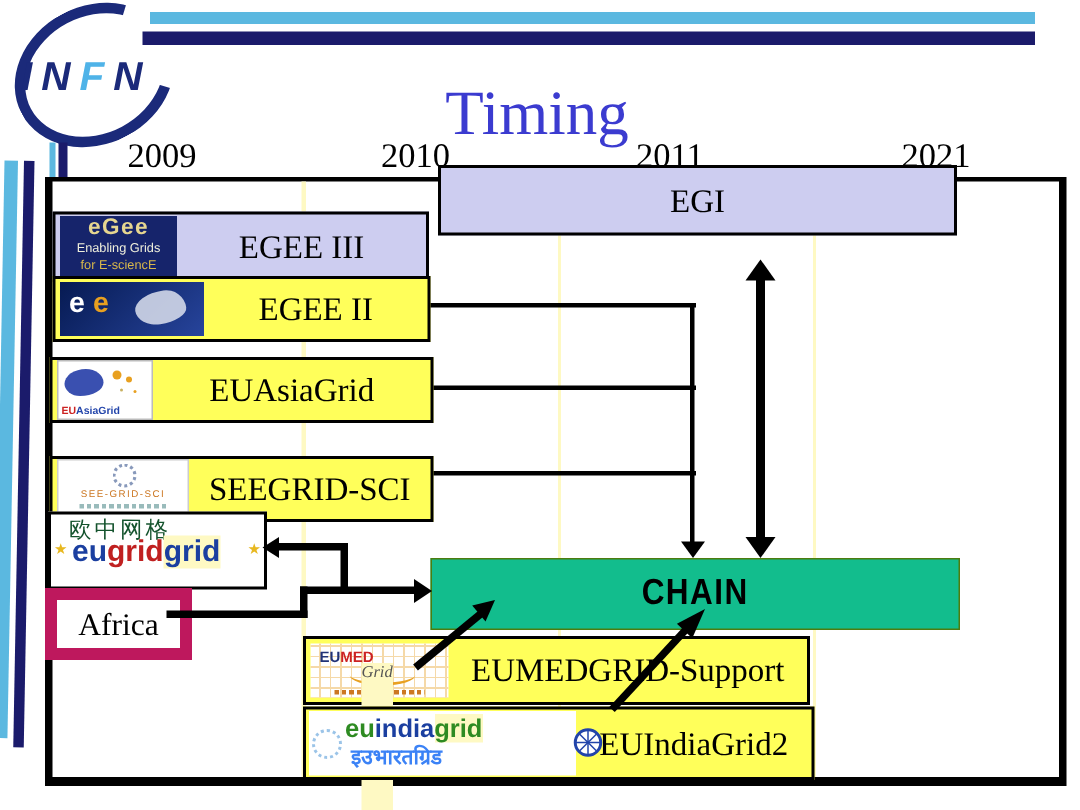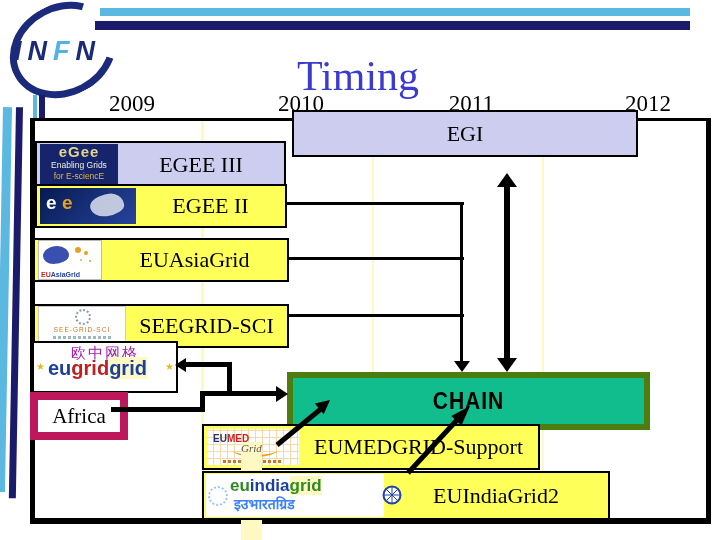--- a/index.html
+++ b/index.html
@@ -21,21 +21,21 @@
   
   .stub-light{left:33px;top:95px;width:4px;height:26px;background:#5BB8E0;}
   .stub-navy{left:39px;top:95px;width:6px;height:26px;background:#1B1B6B;}
   
   .left-bars{left:3px;top:107px;width:24px;height:392px;transform:rotate(1.05deg);transform-origin:top left;}
   .left-bar-light{left:0;top:0;width:9px;height:385px;background:#5BB8E0;}
   .left-bar-navy{left:13px;top:0;width:7px;height:391px;background:#1B1B6B;}
 
   
   .title{left:278px;top:52px;width:160px;text-align:center;font-size:42px;color:#3B3BD0;}
-  .year{top:91px;width:70px;text-align:right;font-size:23px;color:#000;}
+  .year{top:91px;width:70px;text-align:left;font-size:23px;color:#000;}
   .y2009{left:85px;} .y2010{left:254px;} .y2011{left:424px;} .y2012{left:601px;}
 
   
   .frame{left:30px;top:118px;width:681px;height:406px;box-sizing:border-box;
          border-style:solid;border-color:#000;border-width:3px 5px 6px 5px;z-index:1;background:#fff;}
   .grid{top:121px;height:397px;background:#fef9c3;z-index:2;}
   .g1{left:201px;width:3px;} .g2{left:372px;width:2px;} .g3{left:542px;width:2px;}
 
   
   .pbox{box-sizing:border-box;z-index:4;display:flex;align-items:center;}
@@ -44,24 +44,24 @@
   .whitebox{background:#fff;border:8px solid #be185d;}
   .plabel{flex:1;text-align:center;font-size:22px;color:#000;}
 
   .box-egee{left:35px;top:125px;width:251px;height:47px;margin-top:16px;}
   .box-egi{left:292px;top:110px;width:346px;height:47px;}
   .box-eela{left:35px;top:184px;width:252px;height:44px;}
   .box-euasia{left:33px;top:238px;width:256px;height:44px;}
   .box-seegrid{left:33px;top:304px;width:256px;height:44px;}
   .box-euchina{left:32px;top:341px;width:142px;height:48px;background:#fff;border:2px solid #000;z-index:4;}
   .box-africa{left:30px;top:392px;width:82px;height:32px;z-index:4;display:flex;align-items:center;justify-content:center;}
-  .box-chain{left:287px;top:372px;width:351px;height:46px;background:#12BD8D;border:6px solid #4d7c0f;z-index:4;
+  .box-chain{left:287px;top:372px;width:351px;height:46px;background:#12BD8D;border:1px solid #4d7c0f;z-index:4;
              display:flex;align-items:center;justify-content:center;}
   .box-eumed{left:202px;top:424px;width:338px;height:46px;}
-  .box-euindia{left:202px;top:471px;width:408px;height:49px;}
+  .box-euindia{left:202px;top:471px;width:341px;height:49px;}
 
   .chain-label{font-family:"Liberation Sans",sans-serif;font-weight:bold;font-size:21px;
                letter-spacing:1px;transform:scaleY(1.15);}
   .africa-label{font-size:21px;}
 
   
   .logo-egee{width:78px;height:41px;margin-left:3px;background:#16246B;color:#EFEFDC;
              font-family:"Liberation Sans",sans-serif;text-align:center;flex:0 0 auto;}
   .logo-egee .brand{display:block;font-size:15px;font-weight:bold;color:#E6D690;line-height:16px;letter-spacing:1px;}
   .logo-egee .l1{display:block;font-size:8.5px;line-height:11px;color:#EFEFDC;}
@@ -84,21 +84,21 @@
   .logo-euasia .txt .eu{color:#CC2222;}
 
   .logo-seegrid{width:86px;height:38px;margin-left:3px;flex:0 0 auto;position:relative;background:#fff;
                 border:1px solid #ccc;font-family:"Liberation Sans",sans-serif;text-align:center;}
   .logo-seegrid .emblem{position:absolute;left:36px;top:2px;width:12px;height:12px;border:2px dotted #8899BB;border-radius:50%;}
   .logo-seegrid .txt{position:absolute;left:0;top:19px;width:100%;font-size:6.5px;letter-spacing:1px;color:#CC7722;}
   .logo-seegrid .tiny{position:absolute;left:14px;top:29px;width:58px;height:3px;
                       background:repeating-linear-gradient(90deg,#9BB 0 3px,transparent 3px 5px);}
 
   .euchina-inner{position:relative;width:100%;height:100%;font-family:"Liberation Sans",sans-serif;}
-  .euchina-cn{position:absolute;left:37px;top:1px;font-size:15px;color:#a21caf;letter-spacing:2px;
+  .euchina-cn{position:absolute;left:12px;top:1px;font-size:15px;color:#14532d;letter-spacing:2px;
               font-family:"DejaVu Sans",sans-serif;}
   .euchina-word{position:absolute;left:14px;top:14px;font-size:20px;font-weight:bold;}
   .euchina-word .eu{color:#1B3FA0;} .euchina-word .china{color:#C02020;} .euchina-word .grid{color:#1B3FA0;}
   .euchina-star{position:absolute;top:18px;font-size:10px;color:#E8B820;font-family:"DejaVu Sans",sans-serif;}
   .star-l{left:2px;} .star-r{right:2px;}
 
   .logo-eumed{width:92px;height:36px;margin-left:3px;flex:0 0 auto;position:relative;background:#fff;
               font-family:"Liberation Sans",sans-serif;
               background-image:repeating-linear-gradient(0deg,transparent 0 6px,#F5D9A8 6px 7px),
                                repeating-linear-gradient(90deg,transparent 0 6px,#F5D9A8 6px 7px);}
@@ -156,21 +156,21 @@
   <div class="abs stub-navy"></div>
   <div class="abs left-bars">
     <div class="abs left-bar-light"></div>
     <div class="abs left-bar-navy"></div>
   </div>
 
   <div class="abs title">Timing</div>
   <div class="abs year y2009">2009</div>
   <div class="abs year y2010">2010</div>
   <div class="abs year y2011">2011</div>
-  <div class="abs year y2012">2012</div>
+  <div class="abs year y2012">2021</div>
 
   <div class="abs frame"></div>
   <div class="abs grid g1"></div>
   <div class="abs grid g2"></div>
   <div class="abs grid g3"></div>
 
   <div class="abs pbox lavender box-egee">
     <div class="logo-egee">
       <span class="brand">eGee</span>
       <span class="l1">Enabling Grids</span>

